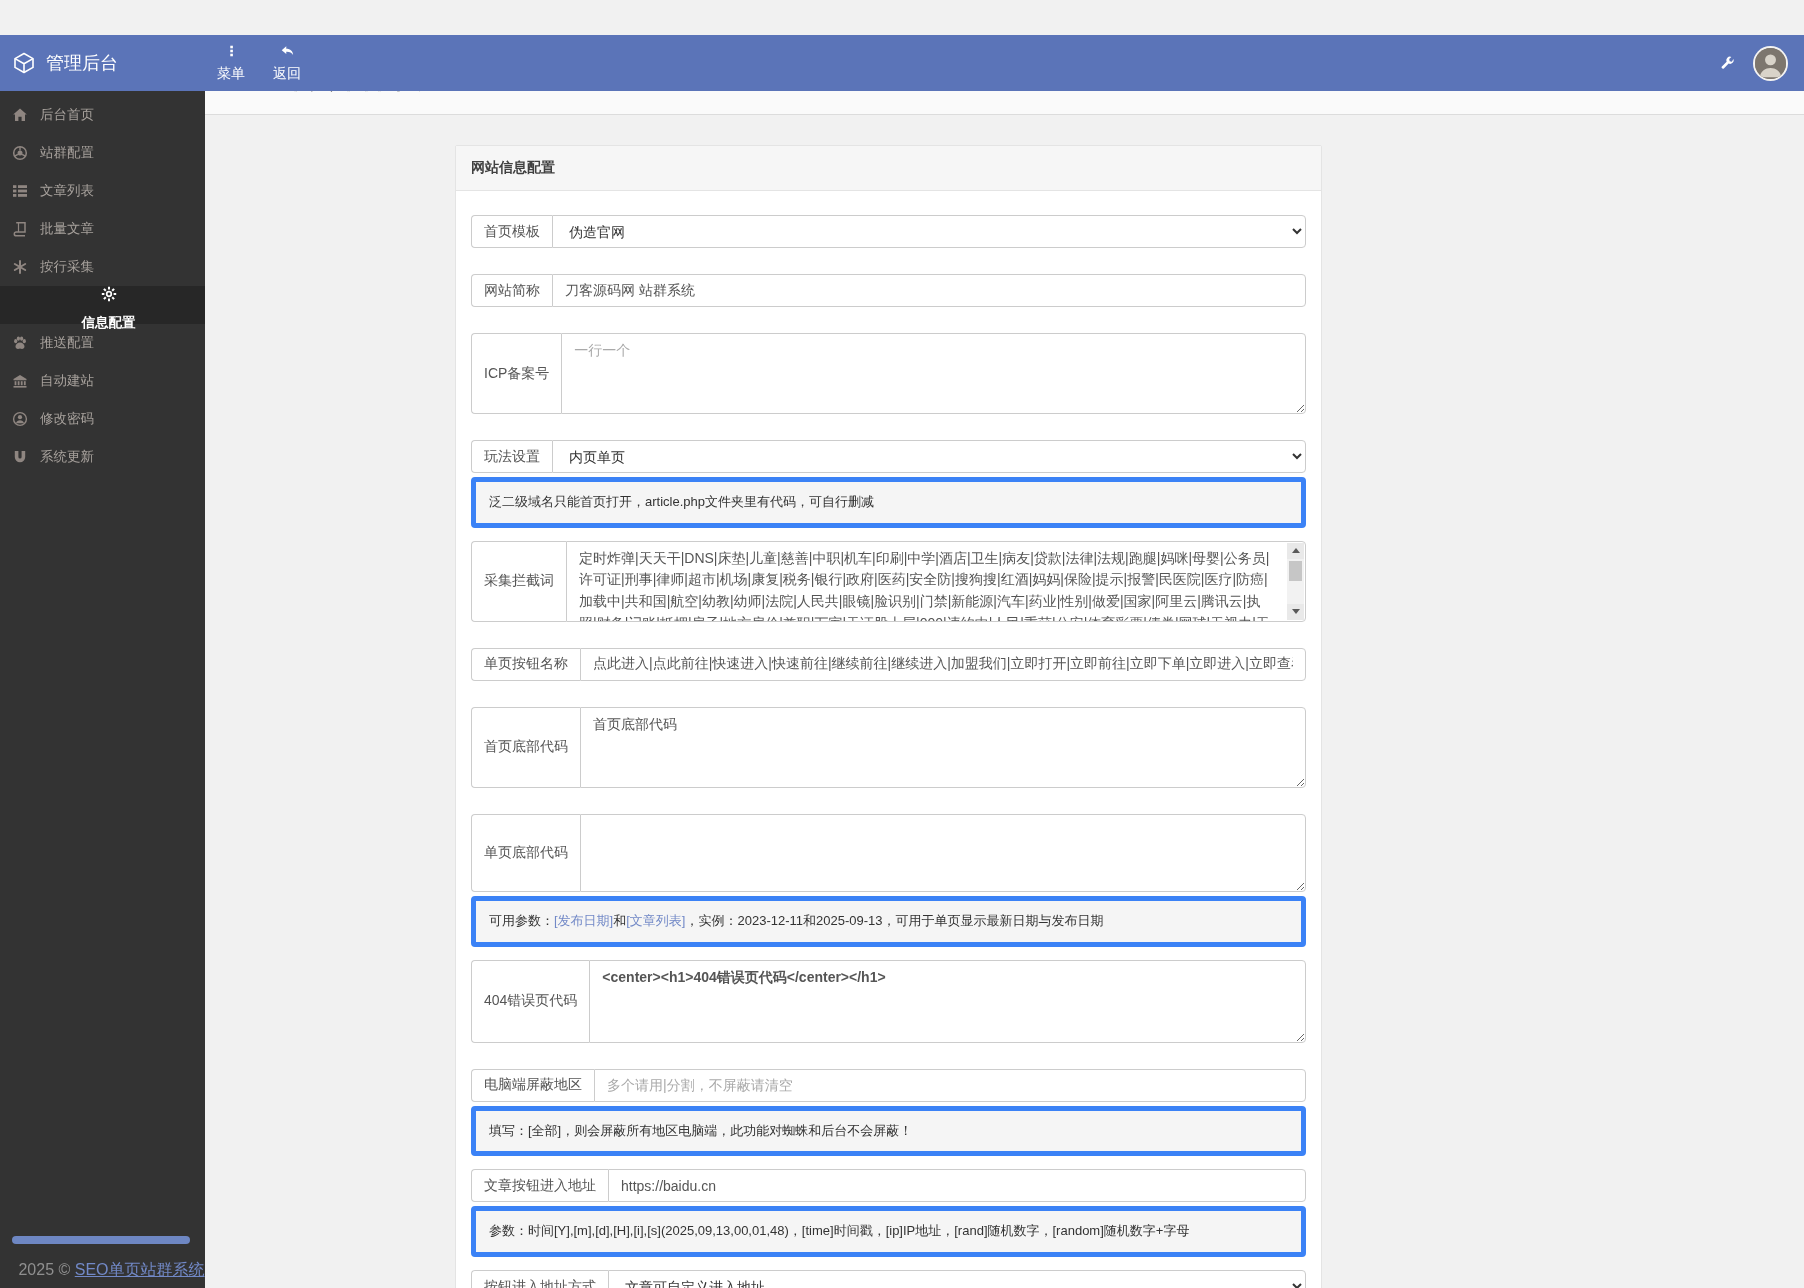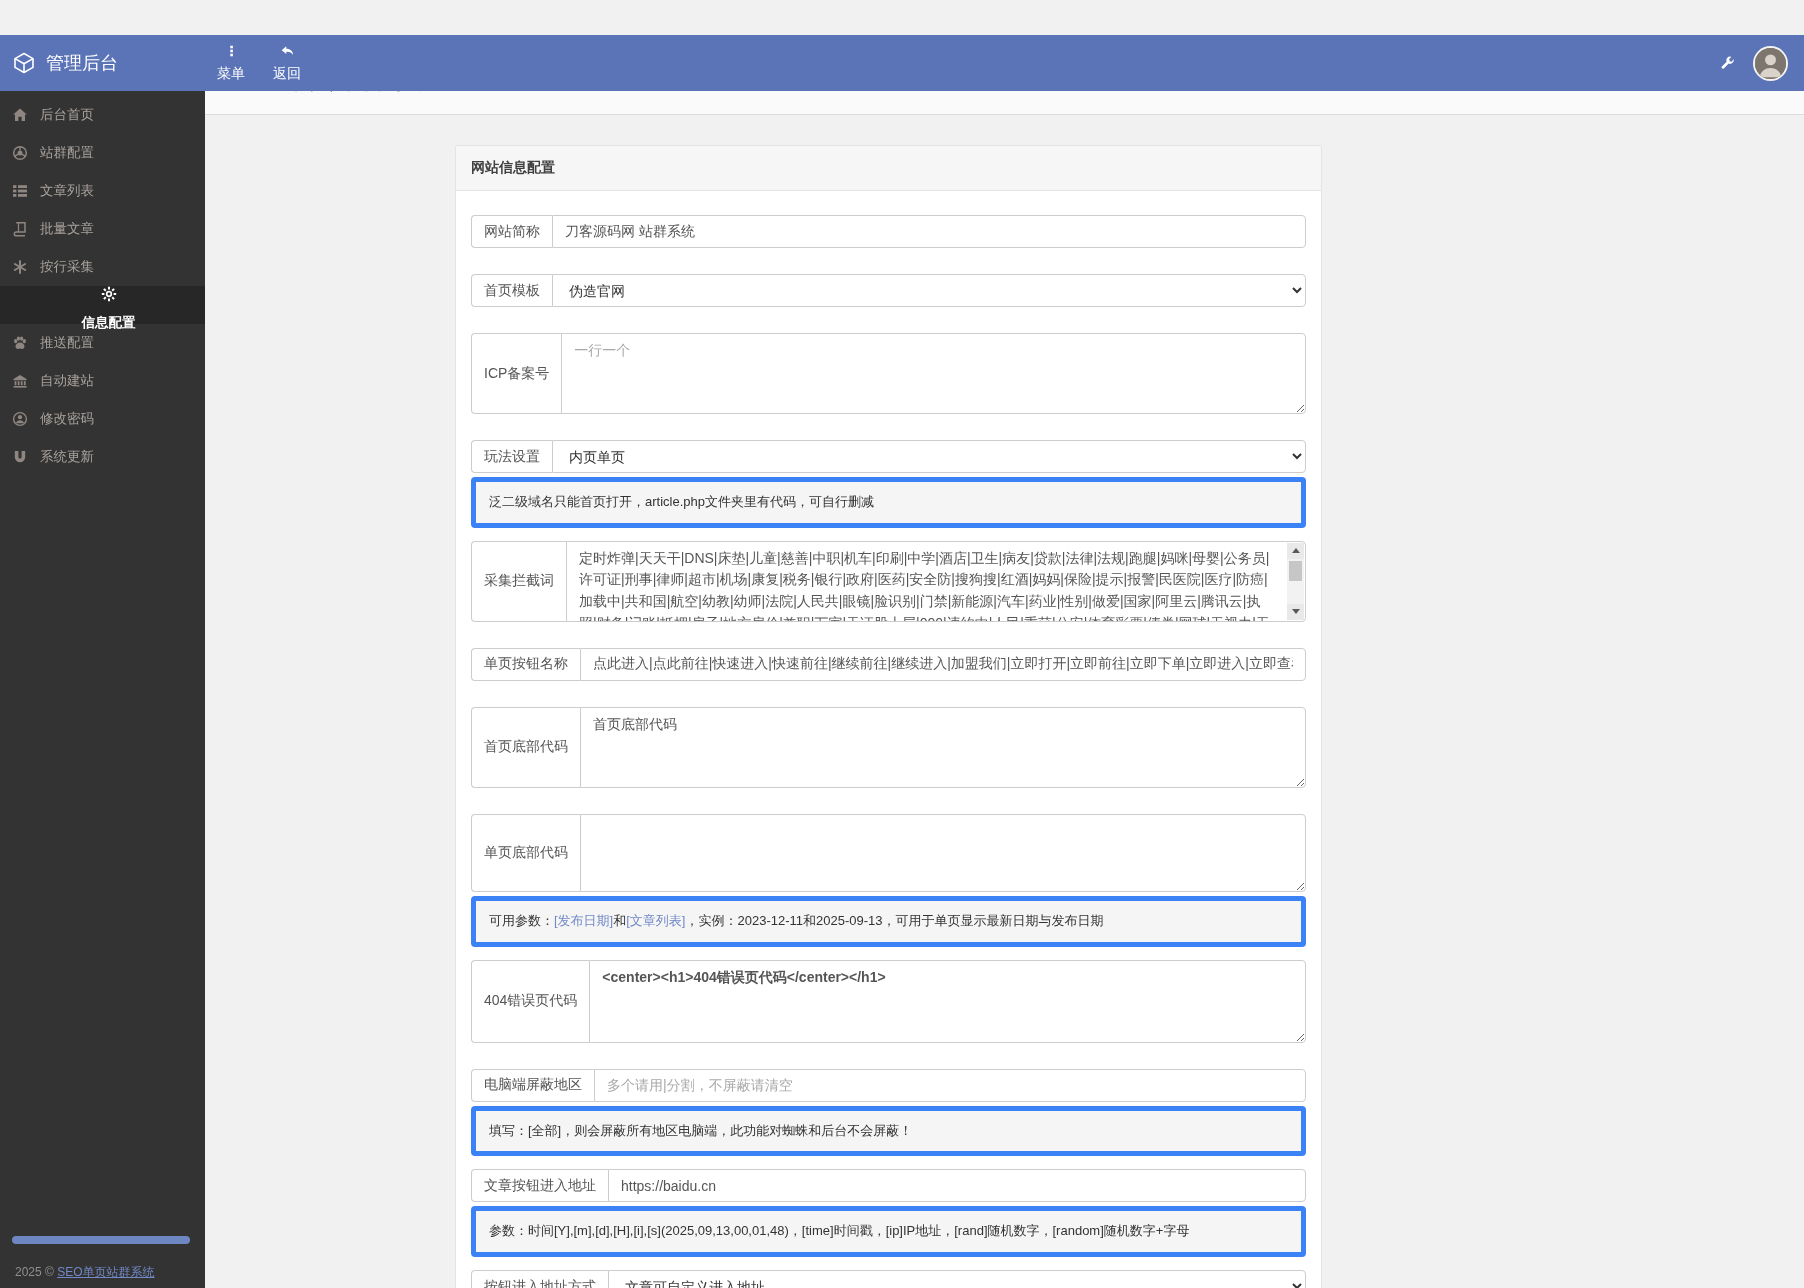--- a/index.html
+++ b/index.html
@@ -16,21 +16,21 @@
   .avatar { width:35px; height:35px; border-radius:50%; border:2px solid rgba(255,255,255,.9); background:#8a837c; overflow:hidden; cursor:pointer; }
 
   
   .sidebar { position:fixed; top:44px; left:0; bottom:0; width:205px; background:#333333; z-index:10; }
   .nav { padding-top:14px; }
   .nav-item { height:38px; display:flex; align-items:center; gap:12px; padding-left:12px; color:#a7a19c; font-size:13.5px; cursor:pointer; }
   .nav-item .nav-icon { width:16px; height:16px; color:#8f8681; display:flex; align-items:center; justify-content:center; }
   .nav-item.active { background:#272727; color:#ffffff; font-weight:bold;flex-direction:column; }
   .nav-item.active .nav-icon { color:#ffffff; }
   .side-scrollbar { position:absolute; left:12px; bottom:44px; width:178px; height:8px; border-radius:4px; background:#6e87c3; cursor:grab; }
-  .side-foot { position:absolute; bottom:7px; left:15px; width:100%; font-size:12px; color:#8f8f8f; }
+  .side-foot { position:absolute; bottom:7px; left:9px; width:100%; text-align:center; font-size:16px; color:#8f8f8f; }
   .side-foot a { color:#7289c7; text-decoration:underline; cursor:pointer; }
 
   
   .main { margin-left:205px; padding-top:44px; }
   .page-head { height:71px; background:#fafafa; border-bottom:1px solid #dcdcdc; display:flex; align-items:center; padding-left:23px; }
   .page-title { font-size:26px; font-weight:400; color:#333; }
   .content { padding:0; }
 
   .panel { width:867px; margin:30px 0 0 250px; background:#fff; border:1px solid #e4e4e4; border-radius:2px; min-height:1220px; box-shadow:0 1px 1px rgba(0,0,0,.03); }
   .panel-head { padding:13px 15px; background:#f6f6f6; border-bottom:1px solid #e4e4e4; font-size:14px; font-weight:bold; color:#404040; }
@@ -243,31 +243,31 @@
     <span class="page-title">SEO单页站群系统</span>
   </div>
 
   <div class="content">
     <div class="panel">
       <div class="panel-head">网站信息配置</div>
       <div class="panel-body">
 
         <div class="fg">
           <div class="ig">
-            <span class="ig-addon">网站简称</span>
-            <input class="ig-field" type="text" value="刀客源码网 站群系统" style="">
-          </div>
-        </div>
-
-        <div class="fg">
-          <div class="ig">
             <span class="ig-addon">首页模板</span>
             <select class="ig-field">
               <option>伪造官网</option>
             </select>
+          </div>
+        </div>
+
+        <div class="fg">
+          <div class="ig">
+            <span class="ig-addon">网站简称</span>
+            <input class="ig-field" type="text" value="刀客源码网 站群系统" style="">
           </div>
         </div>
 
         <div class="fg">
           <div class="ig">
             <span class="ig-addon">ICP备案号</span>
             <textarea class="ig-field h81" placeholder="一行一个" style=""></textarea>
           </div>
         </div>
 

